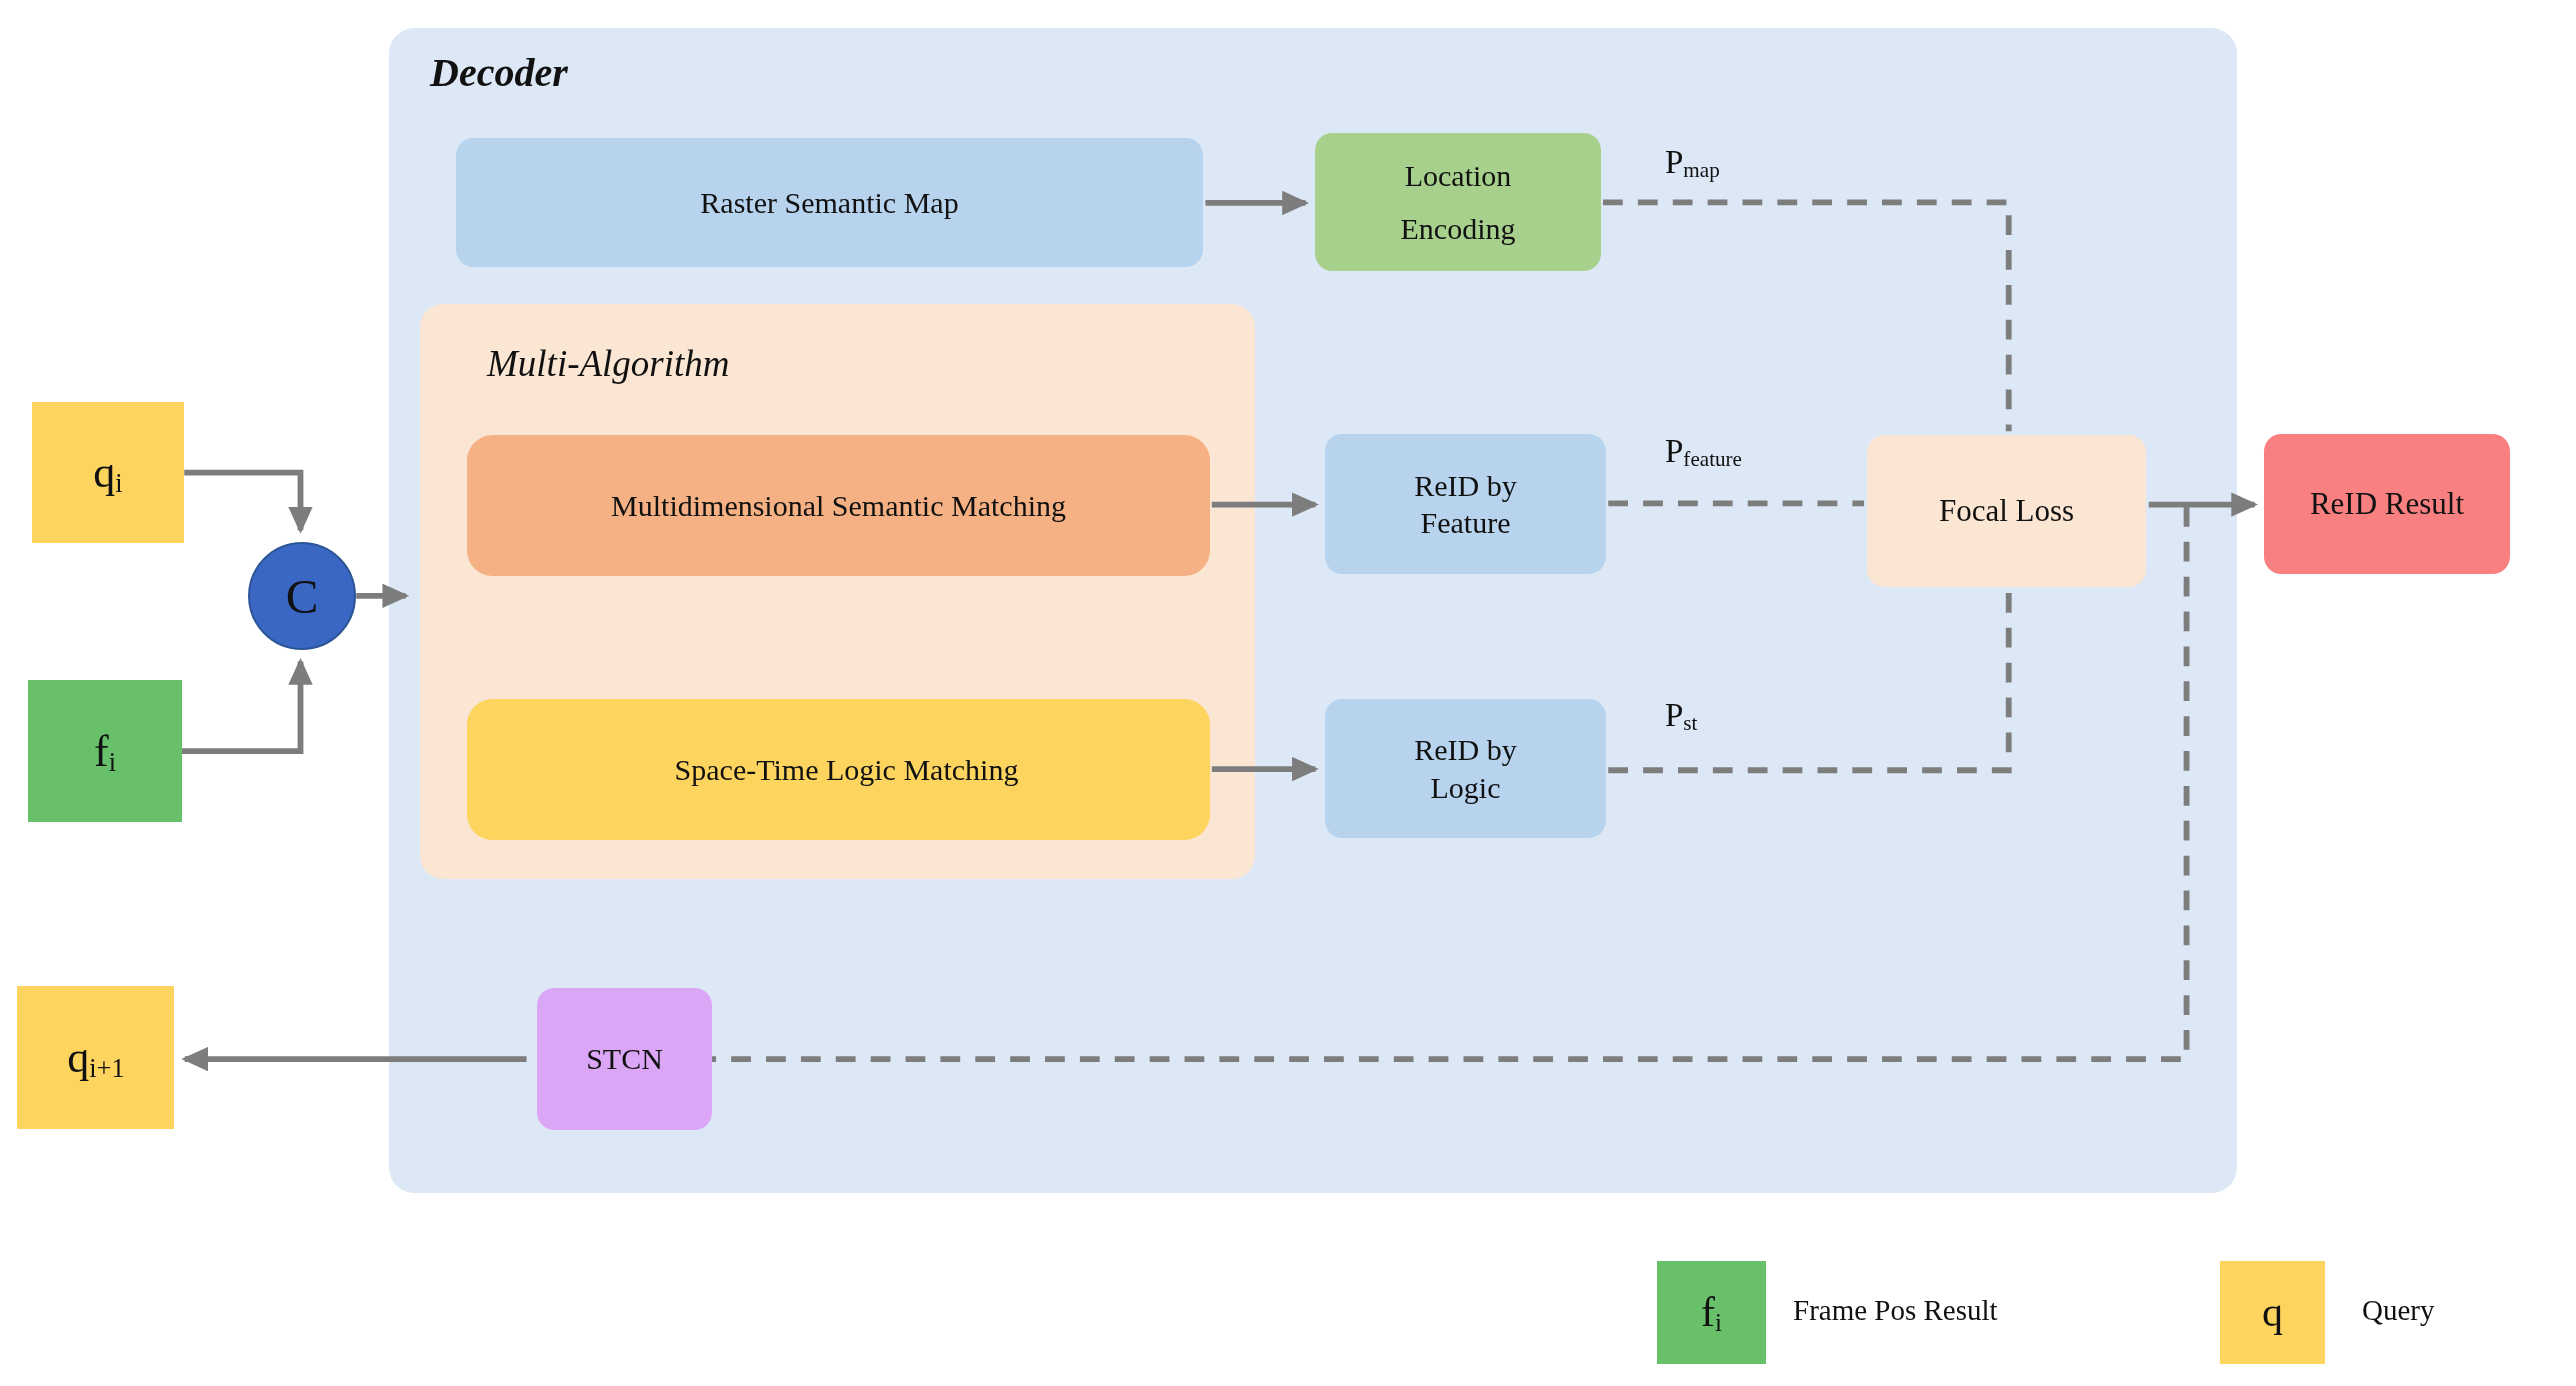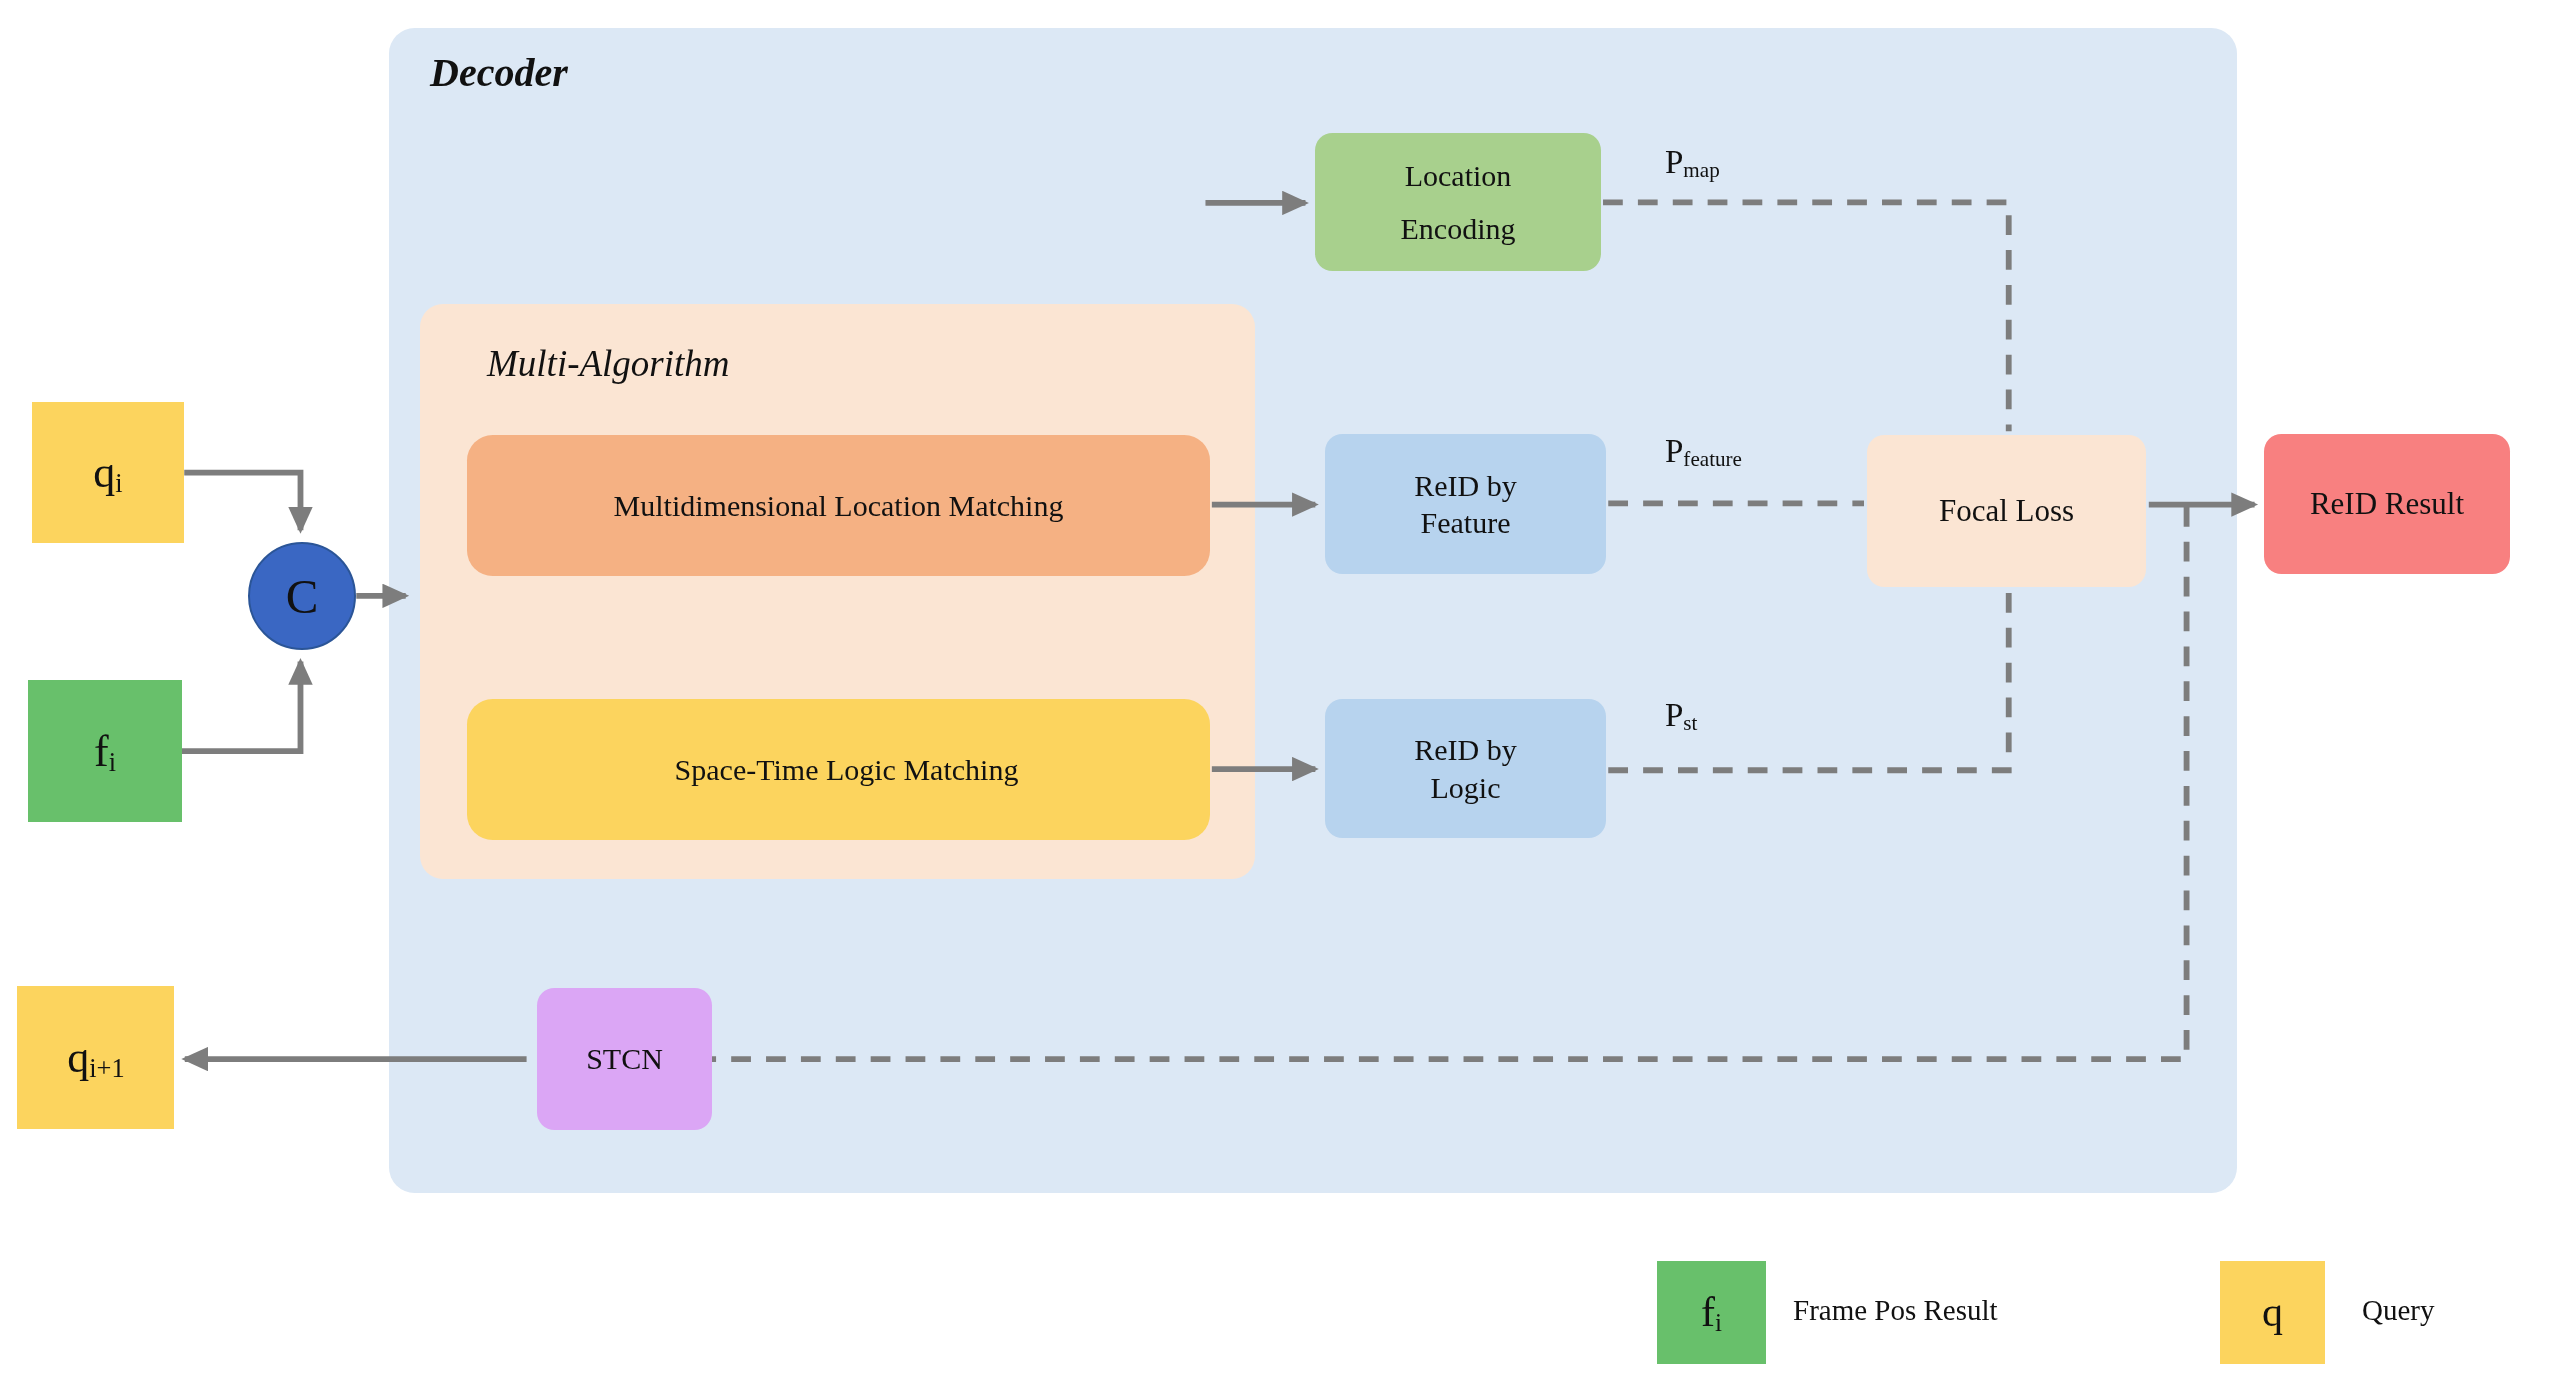--- a/index.html
+++ b/index.html
@@ -85,28 +85,31 @@
     <path class="ln" marker-end="url(#ah)" d="M613 1025 L698 1025"></path>
     <path class="ln dash" d="M2758 348 L3456 348 L3456 742"></path>
     <path class="ln dash" d="M2767 866 L3207 866"></path>
     <path class="ln dash" d="M2767 1325 L3456 1325 L3456 1016"></path>
     <path class="ln dash" d="M3762 872 L3762 1822 L1186 1822"></path>
   </svg>
 
   <div class="panel-title decoder-title">Decoder</div>
   <div class="panel-title multi-title">Multi-Algorithm</div>
 
+  <div class="node blue r30" style="left:456px; top:138px; width:747px; height:129px;">
+    <span>Raster Semantic Map</span>
+  </div>
 
   <div class="node green r30" style="left:1315px; top:133px; width:286px; height:138px;gap:16px;">
     <span>Location</span>
     <span>Encoding</span>
   </div>
 
   <div class="node orange r44" style="left:467px; top:435px; width:743px; height:141px;">
-    <span>Multidimensional Location Matching</span>
+    <span>Multidimensional Semantic Matching</span>
   </div>
 
   <div class="node yellow r44" style="left:467px; top:699px; width:743px; height:141px;padding-left:16px;">
     <span>Space-Time Logic Matching</span>
   </div>
 
   <div class="node blue r30" style="left:1325px; top:434px; width:281px; height:140px;">
     <span>ReID by</span>
     <span>Feature</span>
   </div>

